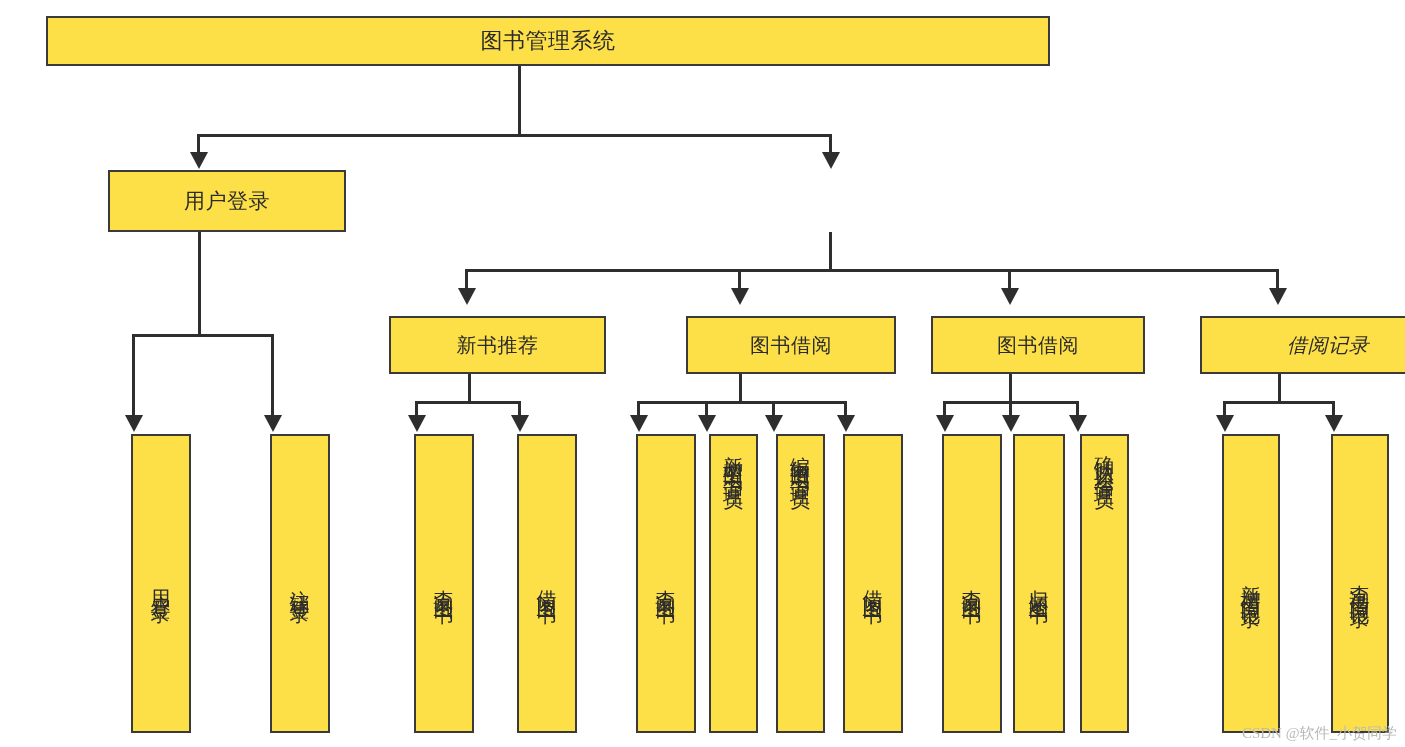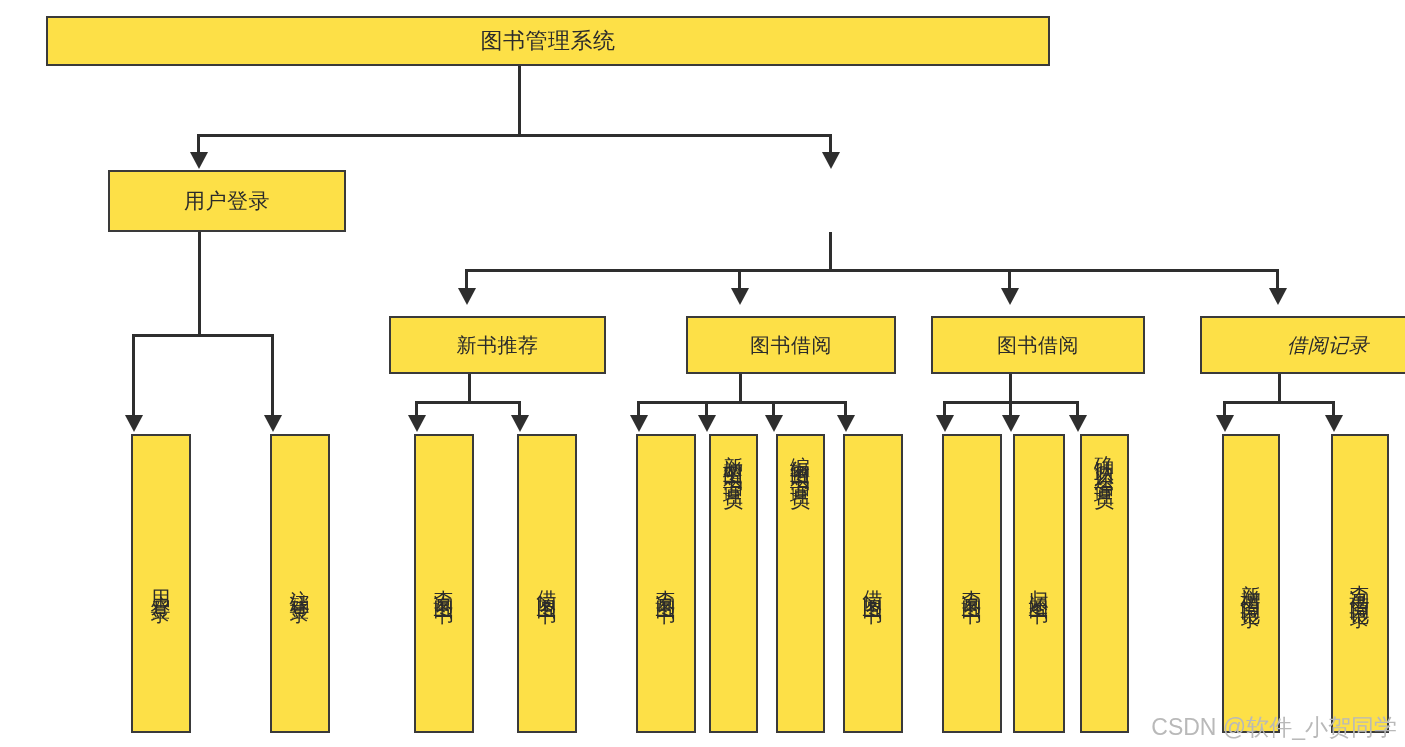--- a/index.html
+++ b/index.html
@@ -78,24 +78,24 @@
     border-left: 9px solid transparent;
     border-right: 9px solid transparent;
     border-top: 17px solid #2e2e2e;
   }
 
   
   #watermark {
     position: absolute;
     right: 8px;
     bottom: 4px;
-    font-size: 23px;
+    font-size: 15px;
     color: #b9b9b9;
     white-space: nowrap;
-    font-family: Liberation Sans, sans-serif;
+    font-family: Liberation Serif, serif;
     pointer-events: none;
   }
 </style>
 </head>
 <body>
 
 <div id="canvas">
 
   <div class="node root" style="left:18px; top:16px; width:1004px; height:50px;">
     <span>图书管理系统</span>

